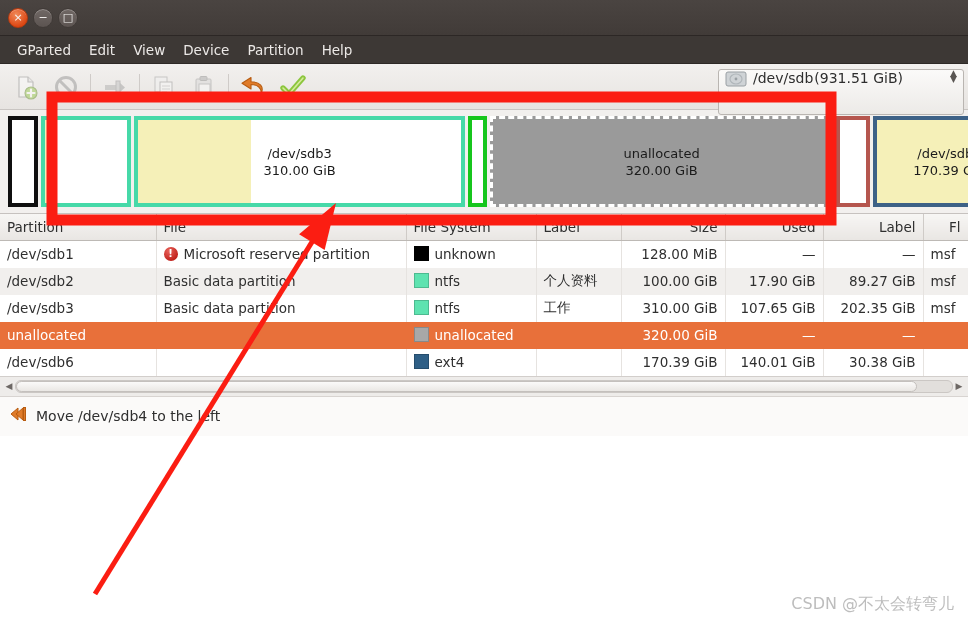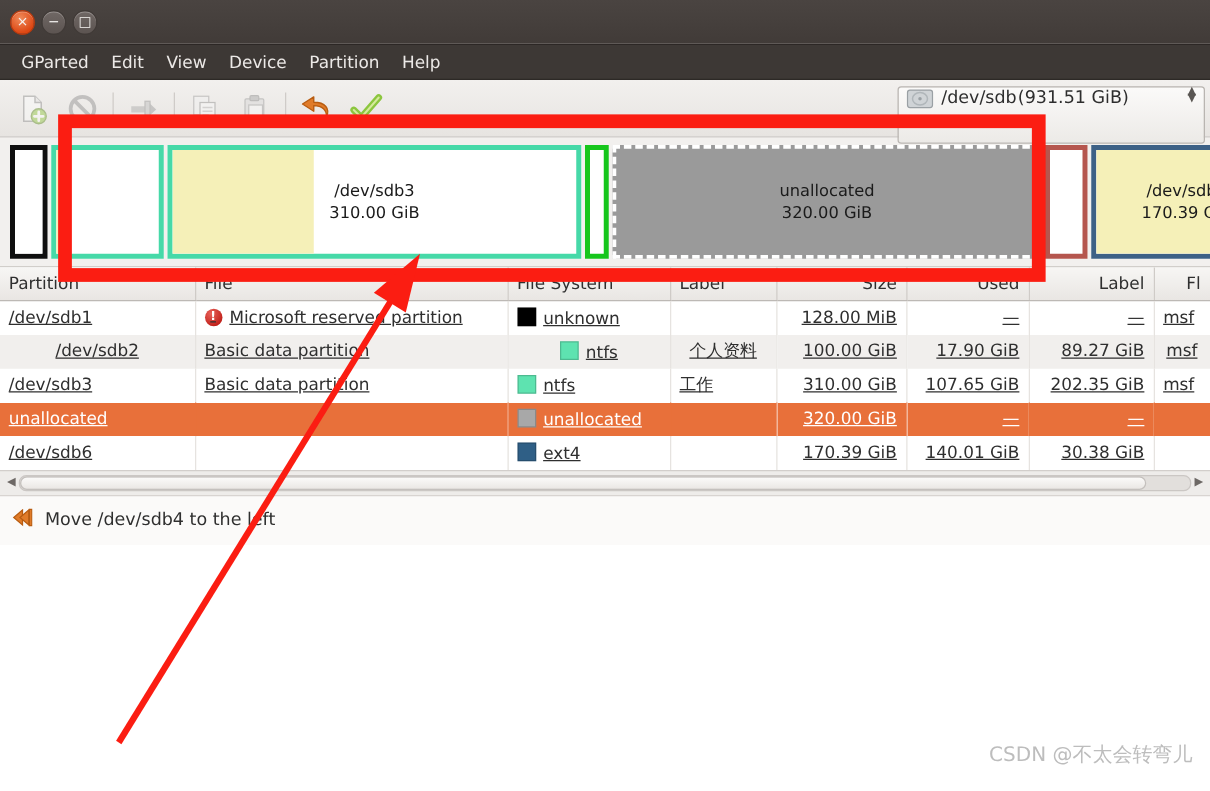--- a/index.html
+++ b/index.html
@@ -63,25 +63,25 @@
   table.parts{border-collapse:collapse;width:968px;table-layout:fixed;}
   table.parts th{
     background:linear-gradient(to bottom,#f7f6f4,#e9e6e3);
     border-right:1px solid #cfcbc7;border-bottom:1px solid #bdb9b5;
     font-size:13.5px;font-weight:normal;color:#2f2f2f;height:26px;
     padding:0 7px;text-align:left;box-sizing:border-box;
   }
   table.parts th.r{text-align:right;}
   table.parts td{
     font-size:13.5px;color:#2f2f2f;height:15px;padding:0 7px;box-sizing:border-box;
-    border-right:1px solid #e6e3e0;white-space:nowrap;overflow:hidden;text-decoration:underline;
+    border-right:1px solid #e6e3e0;white-space:nowrap;overflow:hidden;
   }
   table.parts td.r{text-align:right;}
   tr.odd td{background:#ffffff;}
-  tr.even td{background:#f1efed;text-align:center;}
+  tr.even td{background:#f1efed;}
   tr.sel td{background:#e8703a;color:#ffffff;border-right:1px solid #e8703a;}
   .swatch{display:inline-block;width:13px;height:13px;vertical-align:-2px;margin-right:6px;border:1px solid rgba(0,0,0,.18);}
   .warn-ico{display:inline-block;width:14px;height:14px;border-radius:50%;
     background:radial-gradient(circle at 35% 28%,#e8625a,#c0201a 75%);
     color:#fff;font-size:10px;font-weight:bold;line-height:14px;text-align:center;
     vertical-align:-2px;margin-right:6px;}
   .namecell{display:flex;align-items:center;height:27px;}
 
   
   .hscroll{height:20px;background:#eeecea;border-top:1px solid #d2cecb;display:flex;align-items:center;padding:0 3px;box-sizing:border-box;}

